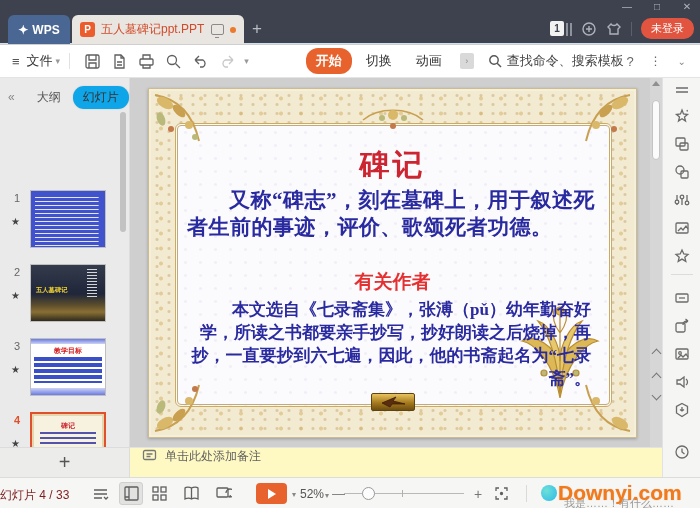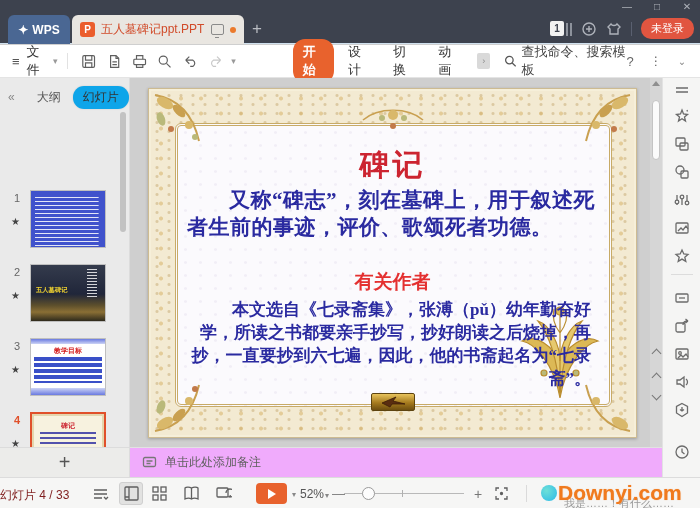--- a/index.html
+++ b/index.html
@@ -107,21 +107,21 @@
   .vs-btn { position:absolute; left:0; width:12px; height:14px; display:flex; align-items:center; justify-content:center; }
   .chv { width:7px; height:7px; border-left:1.5px solid #777; border-top:1.5px solid #777; }
   .chv.up { transform:rotate(45deg); } .chv.down { transform:rotate(225deg); margin-top:-4px; }
 
   
   #rightbar { position:absolute; left:662px; top:78px; width:38px; height:399px; background:#f5f5f4; border-left:1px solid #e2e2e2; }
   .rb-ico { position:absolute; left:11px; width:16px; height:16px; stroke:#6b6b6b; fill:none; stroke-width:1.3; }
   .rb-div { position:absolute; left:8px; width:22px; height:1px; background:#dcdcdc; }
 
   
-  #notesbar { position:absolute; left:130px; top:447px; width:532px; height:30px; background:#f0abfc; border-top:1px solid #e2e2e2; display:flex; align-items:center; }
+  #notesbar { position:absolute; left:130px; top:447px; width:532px; height:30px; background:#fef9c3; border-top:1px solid #e2e2e2; display:flex; align-items:flex-start; }
   .note-ico { width:15px; height:15px; stroke:#777; fill:none; stroke-width:1.3; margin-left:12px; }
   .note-txt { color:#606060; font-size:12px; margin-left:8px; }
 
   
   #statusbar { position:absolute; left:0; top:477px; width:700px; height:31px; background:#f6f6f5; border-top:1px solid #dcdcdc; }
   .sb-counter { position:absolute; left:0; top:9px; font-size:12px; color:#7f1d1d; }
   .sb-ico { position:absolute; top:7px; width:17px; height:17px; stroke:#5f5f5f; fill:none; stroke-width:1.3; }
   .sb-sel { position:absolute; left:119px; top:4px; width:24px; height:23px; background:#e2e2e1; border:1px solid #cfcfcf; border-radius:3px; }
   .play-btn { position:absolute; left:256px; top:5px; width:31px; height:21px; background:#e8622d; border-radius:4px; display:flex; align-items:center; justify-content:center; }
   .play-tri { width:0; height:0; border-top:5px solid transparent; border-bottom:5px solid transparent; border-left:8px solid #fff; }
@@ -201,21 +201,20 @@
     </svg>
   <svg class="qico" viewBox="0 0 17 17">
       <path d="M3 7 L7 3 M3 7 L7 11 M3 7 h8 a4 4 0 0 1 0 7 h-3"></path>
     </svg>
   <svg class="qico dis" viewBox="0 0 17 17">
       <path d="M14 7 L10 3 M14 7 L10 11 M14 7 h-8 a4 4 0 0 0 0 7 h3"></path>
     </svg>
   <span class="caret">▾</span>
   <div class="nav">
     <span class="nav-item active">开始</span>
-    <span class="nav-item">设计</span>
     <span class="nav-item">切换</span>
     <span class="nav-item">动画</span>
   </div>
   <span class="rib-expand">›</span>
   <div class="search-box">
     <svg width="14" height="14" viewBox="0 0 14 14" style="stroke:#555;fill:none;stroke-width:1.4">
         <circle cx="6" cy="6" r="4.2"></circle>
         <path d="M9.2 9.2 L13 13"></path>
       </svg>
     <span>查找命令、搜索模板</span>

